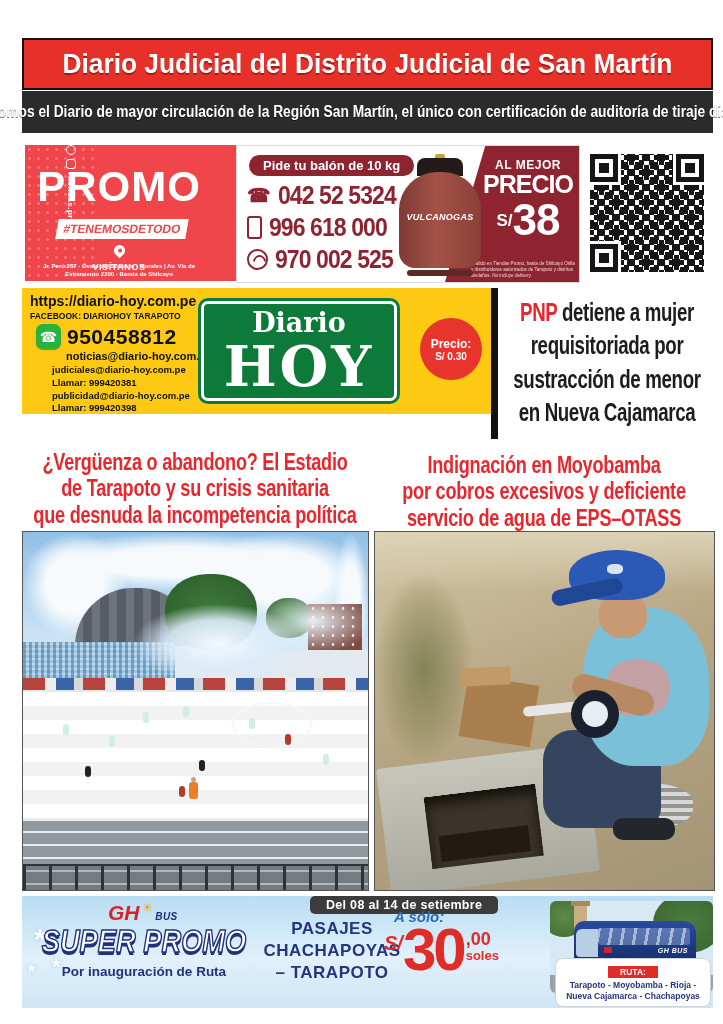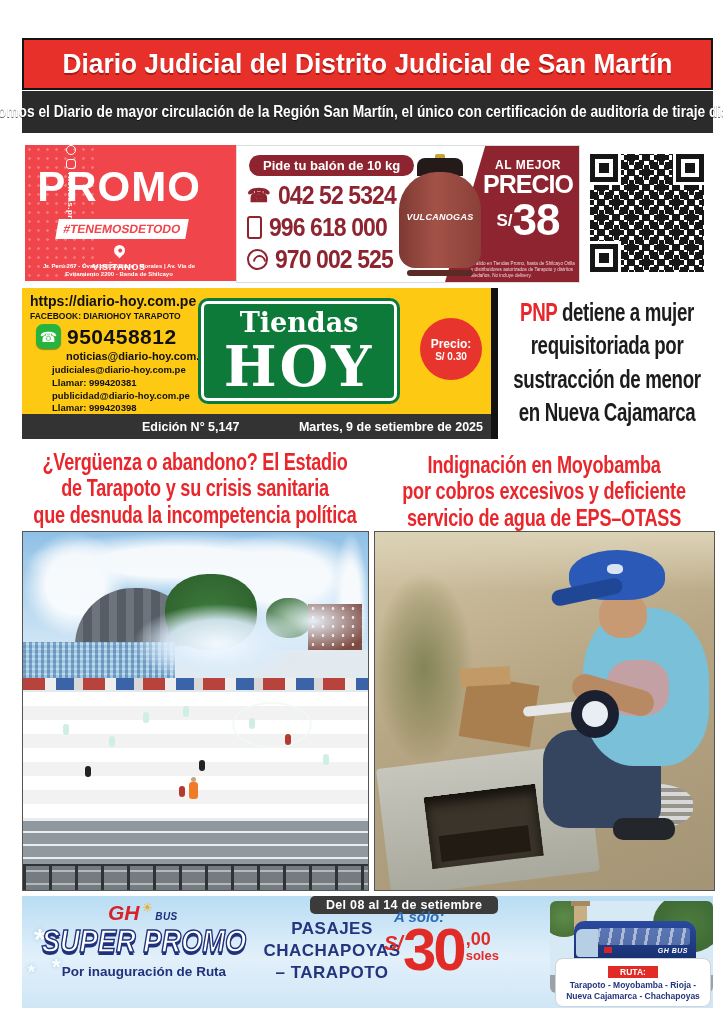--- a/index.html
+++ b/index.html
@@ -280,31 +280,27 @@
       <span class="mh-wanum">950458812</span>
     </div>
     <div class="abs mh-mail1">noticias@diario-hoy.com.pe</div>
     <div class="abs mh-lines">
       <div>judiciales@diario-hoy.com.pe</div>
       <div>Llamar: 999420381</div>
       <div>publicidad@diario-hoy.com.pe</div>
       <div>Llamar: 999420398</div>
     </div>
     <div class="abs logo">
-      <div class="logo-top">Tiendas</div>
+      <div class="logo-top">Diario</div>
       <div class="logo-main">HOY</div>
     </div>
     <div class="abs price-circle">
       <span class="pc1">Precio:</span>
       <span class="pc2">S/ 0.30</span>
     </div>
-  </div>
-  <div class="abs edition">
-    <span class="ed-l">Edición N° 5,147</span>
-    <span class="ed-r">Martes, 9 de setiembre de 2025</span>
   </div>
   <div class="abs divider"></div>
 
   <div class="abs pnp ml"><span class="pnp-red">PNP</span><span> detiene a mujer
 requisitoriada por
 sustracción de menor
 en Nueva Cajamarca</span></div>
 
   <div class="abs headline head-l ml"><span>¿Vergüenza o abandono? El Estadio
 de Tarapoto y su crisis sanitaria

